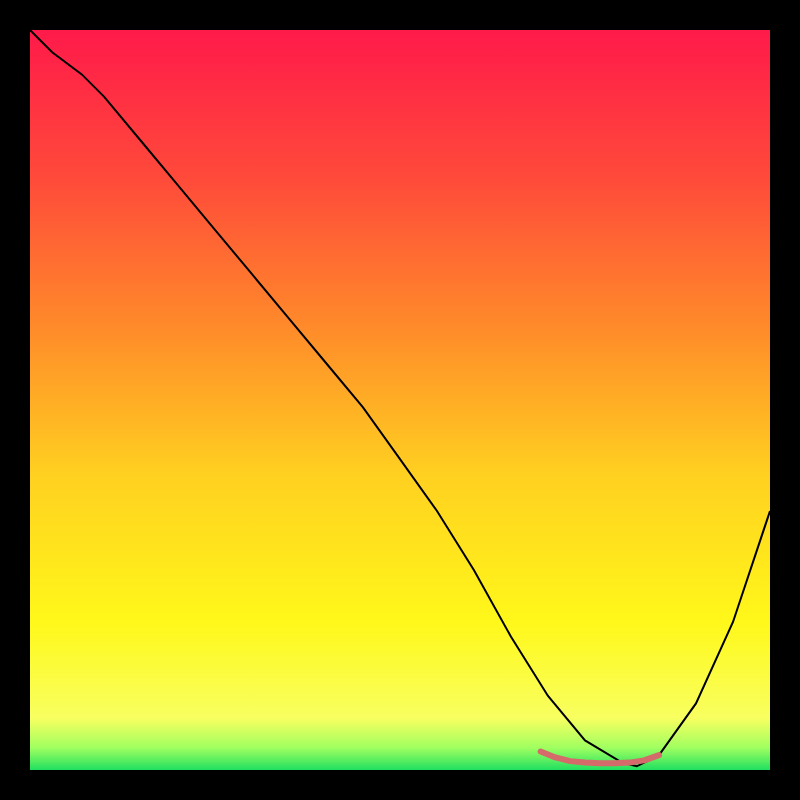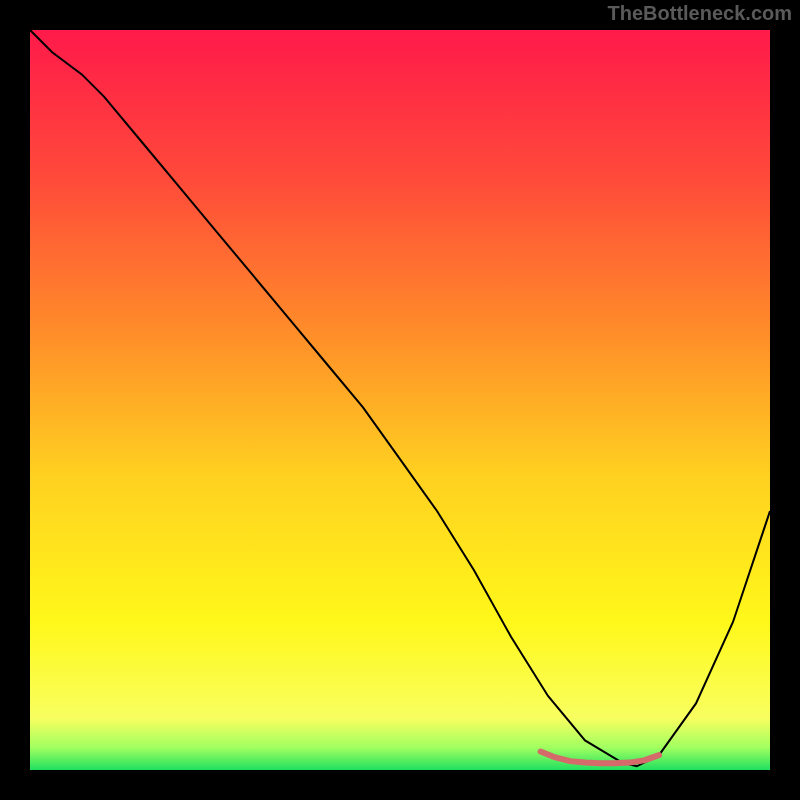--- a/index.html
+++ b/index.html
@@ -27,21 +27,20 @@
     width: 740px;
     height: 740px;
   }
   svg { display: block; }
 </style>
 </head>
 <body>
 
 <div class="container">
 
-  <div class="attribution">TheBottleneck.com</div>
 
   <div class="plot-area">
     <svg id="chart-svg" width="740" height="740" viewBox="0 0 740 740">
       <defs>
         <linearGradient id="bg-grad" x1="0" y1="0" x2="0" y2="1">
             <stop offset="0%" stop-color="#ff1a4a"></stop>
             <stop offset="20%" stop-color="#ff4a3a"></stop>
             <stop offset="40%" stop-color="#ff8a2a"></stop>
             <stop offset="60%" stop-color="#ffd020"></stop>
             <stop offset="80%" stop-color="#fff81a"></stop>

